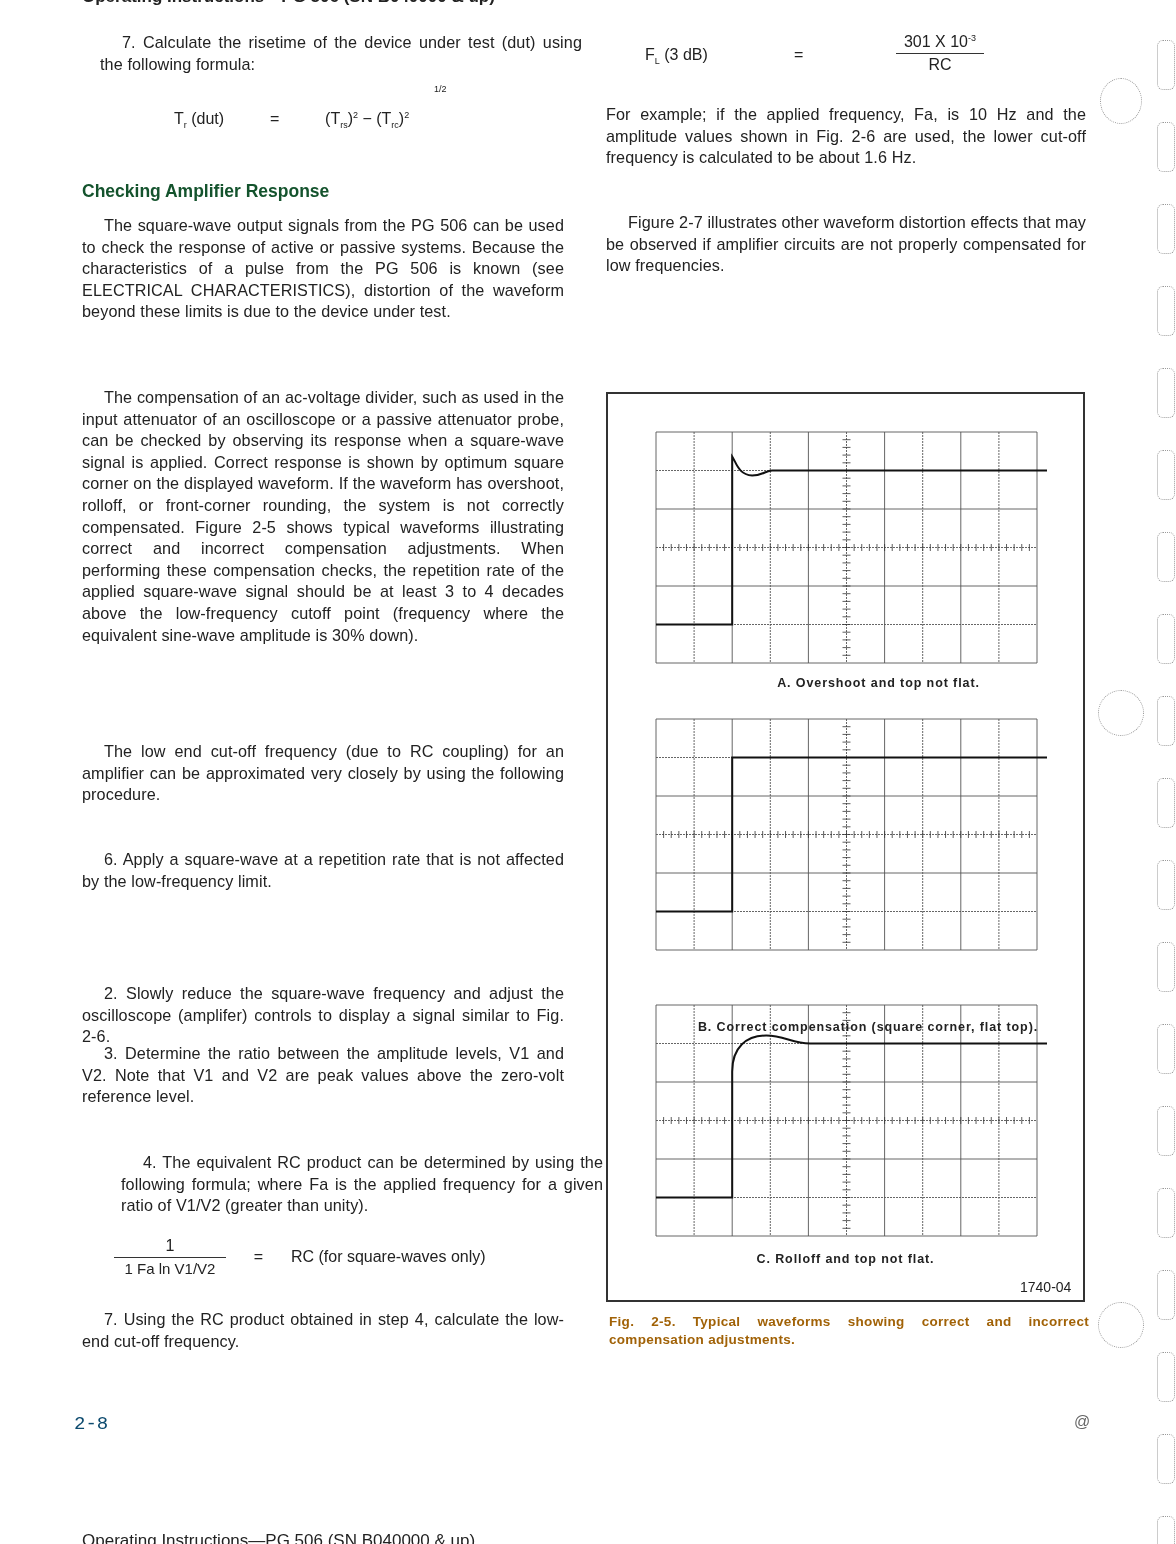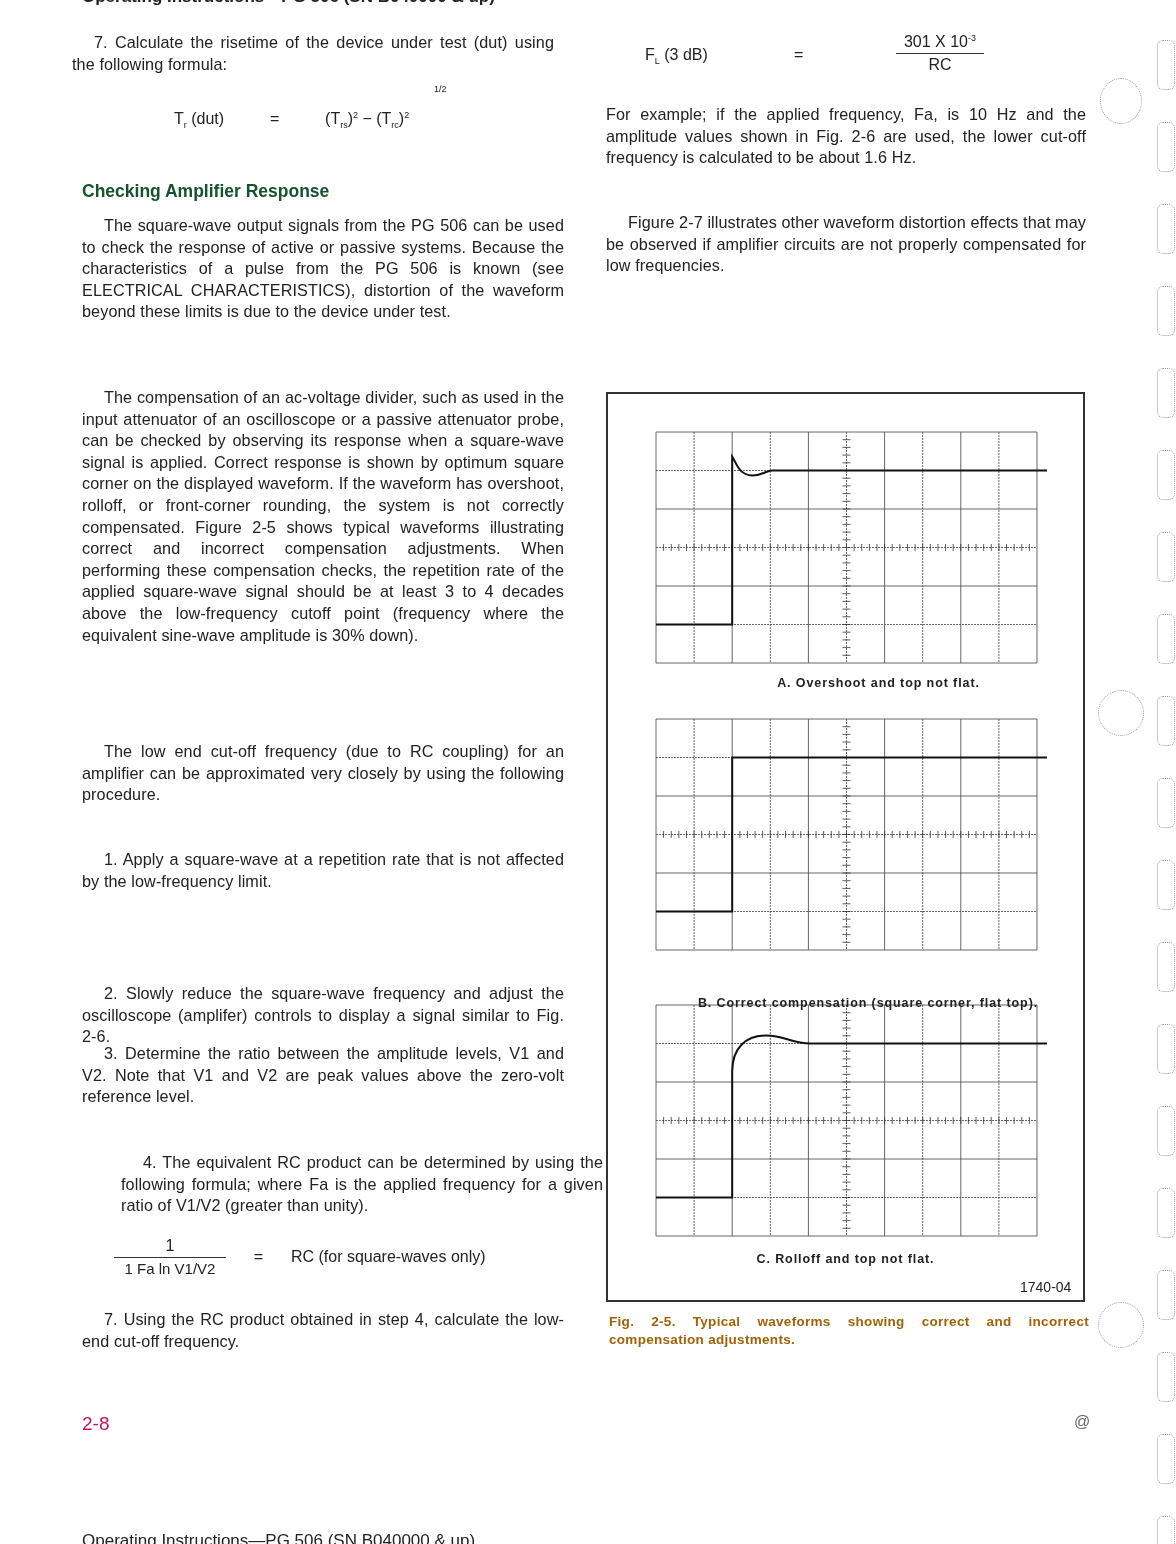--- a/index.html
+++ b/index.html
@@ -20,38 +20,38 @@
   .fig-caption { font-size: 13.5px; font-weight: bold; color: #a16207; text-align: justify; line-height: 18px; letter-spacing: 0.3px; }
   .hole { border: 1px dotted #999; border-radius: 6px; }
   .ring { border: 1px dotted #999; border-radius: 50%; }
   svg line, svg path { shape-rendering: geometricPrecision; }
 </style>
 </head>
 <body>
 
 <div class="abs head-cut">Operating Instructions—PG 506 (SN B040000 &amp; up)</div>
 
-<div class="abs p ind" style="left:72px; top:32px; width:482px;">7. Calculate the risetime of the device under test (dut) using the following formula:</div>
+<div class="abs p ind" style="left:100px; top:32px; width:482px;">7. Calculate the risetime of the device under test (dut) using the following formula:</div>
 
 <div class="abs formula" style="left:434px; top:84px; font-size:9px;">1/2</div>
 <div class="abs formula" style="left:174px; top:110px;">
   <span><span>T</span><sub>r</sub> <span>(dut)</span></span>
   <span style="display:inline-block; width:92px; text-align:center;">=</span>
   <span><span>(T</span><sub>rs</sub><span>)</span><sup>2</sup> <span>−</span> <span>(T</span><sub>rc</sub><span>)</span><sup>2</sup></span>
 </div>
 
 <div class="abs h2" style="left:82px; top:181px;">Checking Amplifier Response</div>
 
 <div class="abs p ind" style="left:82px; top:215px; width:482px;">The square-wave output signals from the PG 506 can be used to check the response of active or passive systems. Because the characteristics of a pulse from the PG 506 is known (see ELECTRICAL CHARACTERISTICS), distortion of the waveform beyond these limits is due to the device under test.</div>
 
 <div class="abs p ind" style="left:82px; top:387px; width:482px;">The compensation of an ac-voltage divider, such as used in the input attenuator of an oscilloscope or a passive attenuator probe, can be checked by observing its response when a square-wave signal is applied. Correct response is shown by optimum square corner on the displayed waveform. If the waveform has overshoot, rolloff, or front-corner rounding, the system is not correctly compensated. Figure 2-5 shows typical waveforms illustrating correct and incorrect compensation adjustments. When performing these compensation checks, the repetition rate of the applied square-wave signal should be at least 3 to 4 decades above the low-frequency cutoff point (frequency where the equivalent sine-wave amplitude is 30% down).</div>
 
 <div class="abs p ind" style="left:82px; top:741px; width:482px;">The low end cut-off frequency (due to RC coupling) for an amplifier can be approximated very closely by using the following procedure.</div>
 
-<div class="abs p ind" style="left:82px; top:849px; width:482px;">1. Apply a square-wave at a repetition rate that is not affected by the low-frequency limit.</div>
+<div class="abs p ind" style="left:82px; top:849px; width:482px;">6. Apply a square-wave at a repetition rate that is not affected by the low-frequency limit.</div>
 
 <div class="abs p ind" style="left:82px; top:935px; width:482px;margin-top:48px;">2. Slowly reduce the square-wave frequency and adjust the oscilloscope (amplifer) controls to display a signal similar to Fig. 2-6.</div>
 
 <div class="abs p ind" style="left:82px; top:1043px; width:482px;">3. Determine the ratio between the amplitude levels, V1 and V2. Note that V1 and V2 are peak values above the zero-volt reference level.</div>
 
 <div class="abs p ind" style="left:82px; top:1152px; width:482px;margin-left:39px;">4. The equivalent RC product can be determined by using the following formula; where Fa is the applied frequency for a given ratio of V1/V2 (greater than unity).</div>
 
 <div class="abs formula" style="left:114px; top:1237px;">
   <span class="frac" style="width:112px;">
     <span class="num">1</span>
@@ -366,28 +366,28 @@
     <line x1="842.5" y1="1189.8" x2="850.5" y2="1189.8" stroke="#333" stroke-width="0.8"></line>
     <line x1="842.5" y1="1197.5" x2="850.5" y2="1197.5" stroke="#333" stroke-width="0.8"></line>
     <line x1="842.5" y1="1205.2" x2="850.5" y2="1205.2" stroke="#333" stroke-width="0.8"></line>
     <line x1="842.5" y1="1212.9" x2="850.5" y2="1212.9" stroke="#333" stroke-width="0.8"></line>
     <line x1="842.5" y1="1220.6" x2="850.5" y2="1220.6" stroke="#333" stroke-width="0.8"></line>
     <line x1="842.5" y1="1228.3" x2="850.5" y2="1228.3" stroke="#333" stroke-width="0.8"></line>
     <path d="M656,1197.5 L732.2,1197.5 L732.2,1071.5 C732.2,1047.5 746.2,1035.5 766.2,1035.5 C784.2,1035.5 792.2,1043.5 810.2,1043.5 L1047,1043.5" fill="none" stroke="#111" stroke-width="2"></path>
   </svg>
 
 <div class="abs fig-cap" style="left:606px; top:676px; width:545px;">A. Overshoot and top not flat.</div>
-<div class="abs fig-cap" style="left:606px; top:996px; width:524px;">B. Correct compensation (square corner, flat top).</div>
+<div class="abs fig-cap" style="left:606px; top:1020px; width:524px;">B. Correct compensation (square corner, flat top).</div>
 <div class="abs fig-cap" style="left:606px; top:1252px; width:479px;">C. Rolloff and top not flat.</div>
 
 <div class="abs" style="left:1020px; top:1279px; font-size:14px; color:#222;">1740-04</div>
 
 <div class="abs fig-caption" style="left:609px; top:1313px; width:480px;">Fig. 2-5. Typical waveforms showing correct and incorrect compensation adjustments.</div>
 
-<div class="abs" style="left:82px; top:1413px; font-size:19px; color:#be185d;">2-8</div>
+<div class="abs" style="left:74px; top:1413px; font-size:19px; color:#0c4a6e;font-family:Liberation Mono, monospace;">2-8</div>
 <div class="abs" style="left:1074px; top:1413px; font-size:16px; color:#666;">@</div>
 <div class="abs" style="left:82px; top:1531px; font-size:17px; color:#222; white-space:nowrap;">Operating Instructions—PG 506 (SN B040000 &amp; up)</div>
 
 <div class="abs ring" style="left:1100px; top:78px; width:40px; height:44px;"></div>
 <div class="abs ring" style="left:1098px; top:690px; width:44px; height:44px;"></div>
 <div class="abs ring" style="left:1098px; top:1302px; width:44px; height:44px;"></div>
 <div id="slots">
     <div class="abs hole" style="left: 1157px; top: 40px; width: 16px; height: 48px;"></div>
     <div class="abs hole" style="left: 1157px; top: 122px; width: 16px; height: 48px;"></div>
     <div class="abs hole" style="left: 1157px; top: 204px; width: 16px; height: 48px;"></div>

